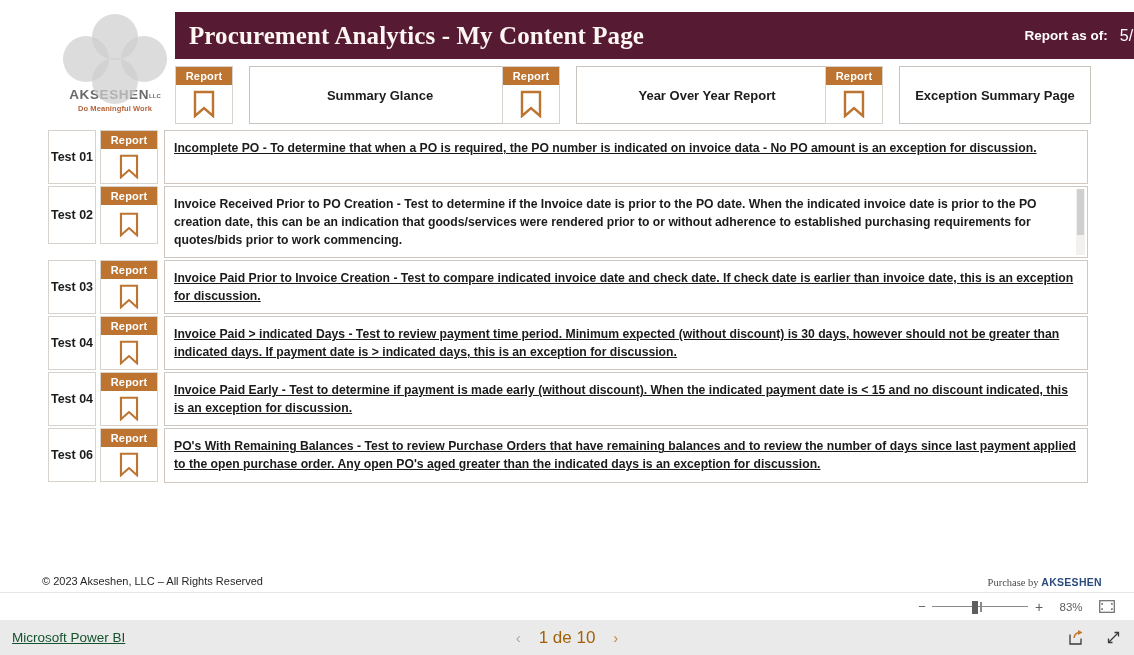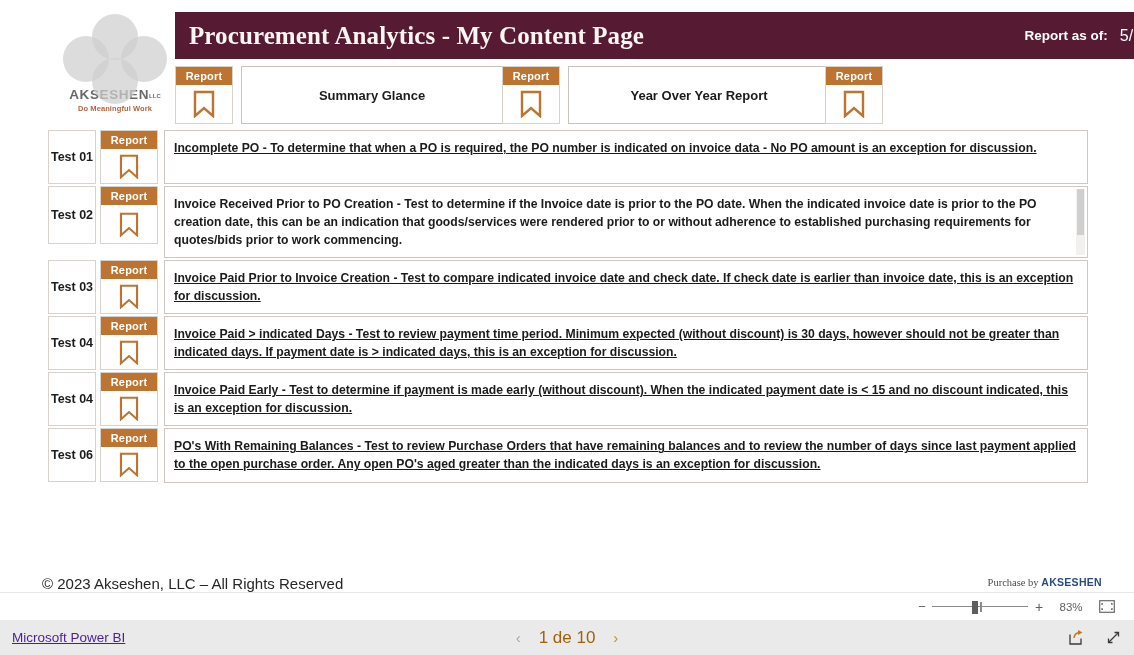--- a/index.html
+++ b/index.html
@@ -53,21 +53,21 @@
     width: 58px; height: 58px; border: 1px solid #d8d2cc; background: #fff;
     display: flex; flex-direction: column; align-items: center;
   }
   .bmk-cap {
     width: 100%; height: 18px; background: #bc7430; color: #fff;
     font-size: 11px; font-weight: bold; line-height: 18px; text-align: center; letter-spacing: .2px;
   }
   .bmk-ico { flex: 1; display: flex; align-items: center; justify-content: center; }
   .bmk-ico svg { display: block; }
   .navbtn {
-    border: 1px solid #c9c3bd; background: #fff; margin-left: 8px;
+    border: 1px solid #c9c3bd; background: #fff; margin-left: 16px;
     display: flex; align-items: center; justify-content: center;
     font-size: 13px; font-weight: bold; color: #1c1c1c; height: 58px;
   }
   .navgroup.g1 .navbtn { width: 262px; }
   .navgroup.g2 .navbtn { width: 262px; }
   .navgroup.g3 .navbtn { width: 192px; }
 
   
   .rows { position: absolute; left: 48px; top: 130px; width: 1040px; }
   .row { position: relative; display: flex; align-items: flex-start; margin-bottom: 2px; }
@@ -87,21 +87,21 @@
   }
   .scrollbar > span { position: absolute; left: 1px; right: 1px; top: 0; height: 46px; background: #cfcfcf; }
 
   
   .row.h1 .row-label, .row.h1 .row-bmk { height: 54px; }
   .row.h1 .row-desc { min-height: 54px; text-decoration: underline; }
   .row.h2 .row-label, .row.h2 .row-bmk { height: 58px; }
   .row.h2 .row-desc { min-height: 58px; }
 
   
-  .copyright { position: absolute; left: 42px; top: 575px; font-size: 15px; color: #262626; }
+  .copyright { position: absolute; left: 42px; top: 575px; font-size: 11px; color: #262626; }
   .powered { position: absolute; right: 32px; top: 576px; font-size: 10.5px; color: #4a4a4a;
              font-family: "Liberation Serif", serif; }
   .powered b { font-family: "Liberation Sans", sans-serif; color: #2b4a7d; font-size: 10.5px; letter-spacing: .3px; }
   .canvas-rule { position: absolute; left: 0; top: 592px; width: 1134px; height: 1px; background: #e6e6e6; }
 
   
   .zoombar {
     position: absolute; left: 0; top: 593px; width: 1134px; height: 27px;
     background: #fff; display: flex; align-items: center; justify-content: flex-end;
     padding-right: 14px; gap: 0;
@@ -114,21 +114,21 @@
   .zb-plus { color: #5e5e5e; font-size: 14px; width: 18px; text-align: center; }
   .zb-pct { font-size: 11.5px; color: #5e5e5e; width: 46px; text-align: center; }
   .zb-fit { width: 26px; display: flex; align-items: center; justify-content: center; }
 
   
   .bottombar {
     position: absolute; left: 0; top: 620px; width: 1134px; height: 35px;
     background: #eaeaea; display: flex; align-items: center;
   }
   .pbi-link {
-    position: absolute; left: 12px; font-size: 13.5px; color: #4c1d95;
+    position: absolute; left: 12px; font-size: 13.5px; color: #14532d;
     text-decoration: underline; font-weight: normal;
   }
   .pager { position: absolute; left: 0; right: 0; display: flex; align-items: center; justify-content: center; gap: 18px; }
   .pg-arrow { color: #a8a8a8; font-size: 15px; line-height: 1; }
   .pg-arrow.next { color: #c08a3e; }
   .pg-label { font-size: 17px; font-weight: normal; color: #a16207; }
   .bb-icons { position: absolute; right: 12px; display: flex; align-items: center; gap: 20px; }
   .bb-icons span { display: flex; }
 </style>
 </head>
@@ -187,20 +187,21 @@
 
       <div class="navgroup g3">
         <div class="bmk">
           <div class="bmk-cap">Report</div>
           <div class="bmk-ico">
             <svg width="22" height="28" viewBox="0 0 22 28">
                 <path d="M2 2 H20 V26 L11 18 L2 26 Z" fill="none" stroke="#bc7430" stroke-width="2.4"></path>
               </svg>
           </div>
         </div>
+        <div class="navbtn">Exception Summary Page</div>
       </div>
 
     </div>
 
     <div class="rows">
 
       <div class="row h1">
         <div class="row-label">Test 01</div>
         <div class="row-bmk">
           <div class="bmk-cap">Report</div>

